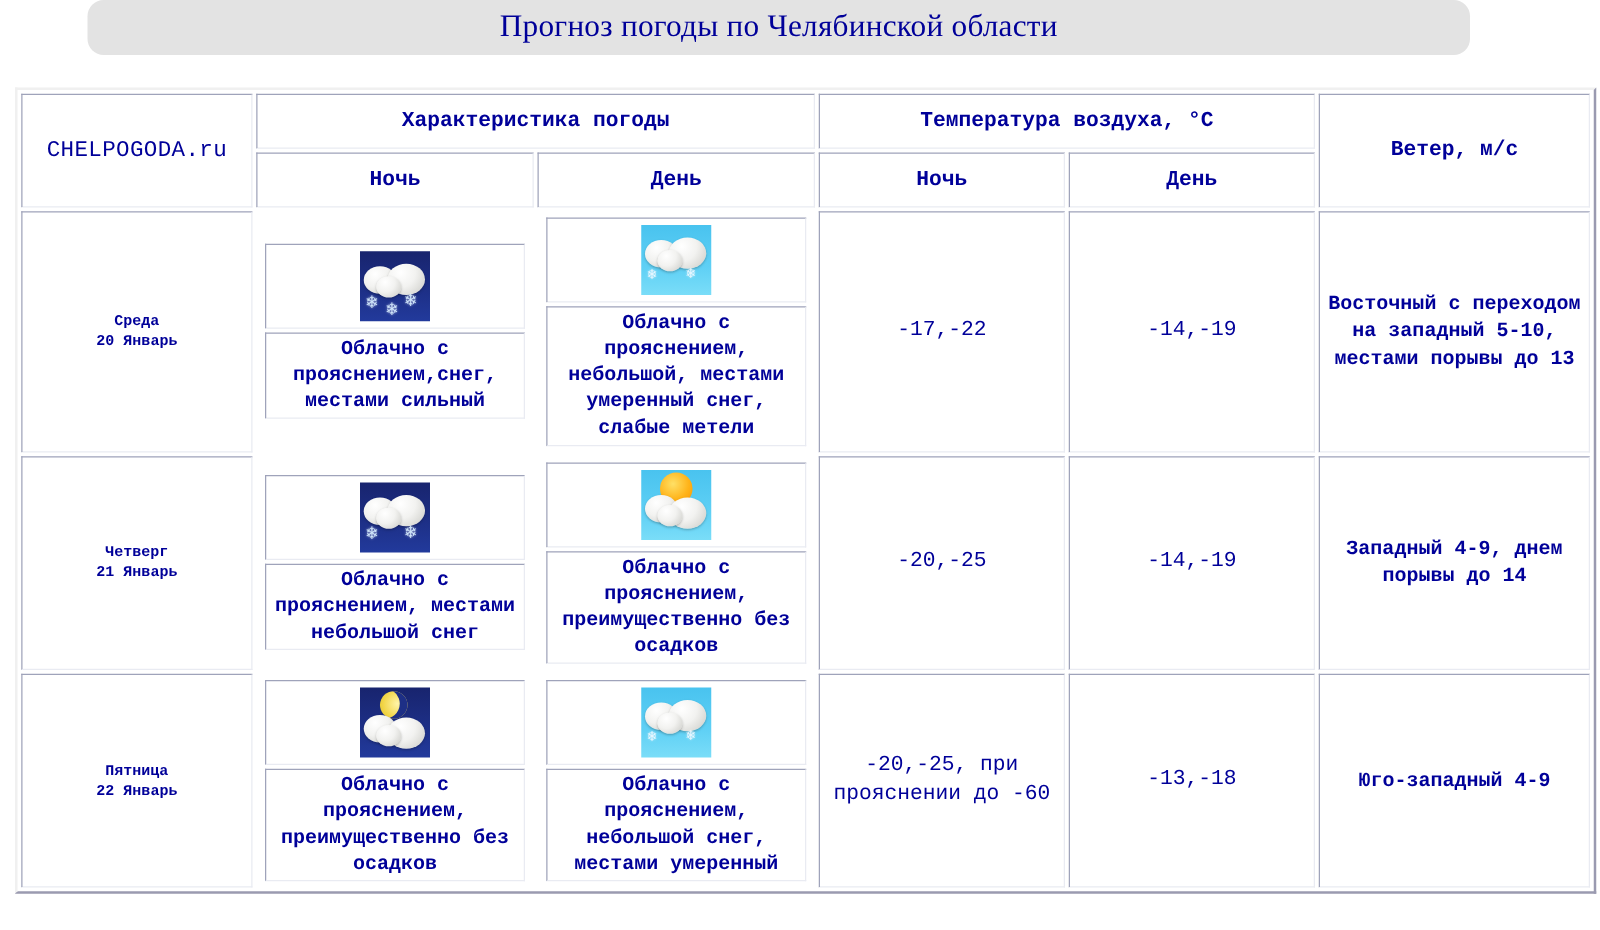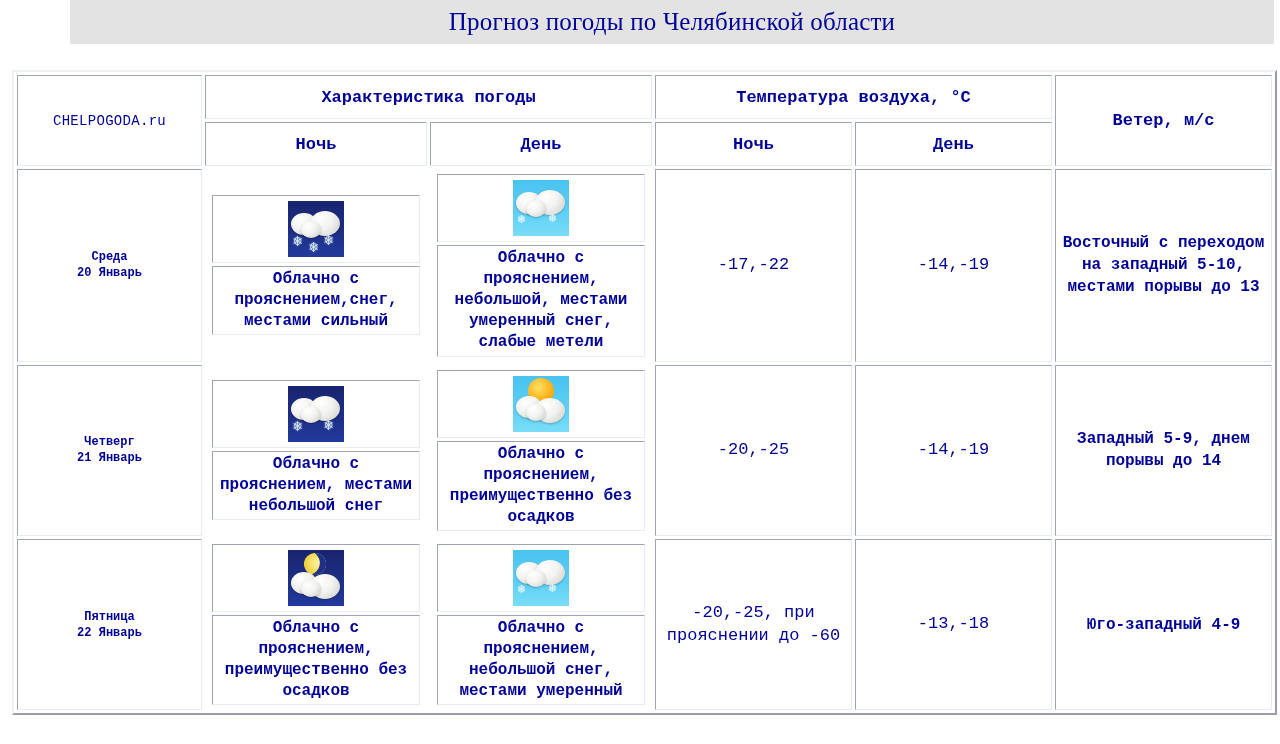--- a/index.html
+++ b/index.html
@@ -13,26 +13,27 @@
   body {
     font-family: "Liberation Serif", "DejaVu Serif", serif;
     color: #1a1a8c;
   }
 
   
   .title-band {
     position: absolute;
     left: 70px;
     top: 0px;
-    width: 1204px;
+    width: 1106px;
     height: 44px;
     background: #e3e3e3;
     display: flex;
     align-items: center;
     justify-content: center;
+    border-radius: 13px;
   }
   .title-text {
     font-family: "Liberation Serif", "DejaVu Serif", serif;
     font-size: 25px;
     color: #000099;
     letter-spacing: 0.2px;
     white-space: nowrap;
   }
 
   
@@ -60,21 +61,21 @@
     vertical-align: middle;
     padding: 2px 4px;
     font-family: Liberation Mono, monospace;
   }
   th.hdr {
     font-size: 17px;
     font-weight: bold;
     height: 38px;
   }
   td.brand {
-    font-size: 14px;
+    font-size: 18px;
     font-weight: normal;
     letter-spacing: 0.3px;
   }
   td.daycell {
     font-size: 12px;
     font-weight: bold;
     line-height: 1.35;
     width: 185px;
   }
   td.temp {
@@ -305,21 +306,21 @@
           </td>
                 </tr>
           <tr>
                   <td class="desc-cell">Облачно с прояснением, преимущественно без осадков</td>
                 </tr>
         </tbody>
             </table>
       </td>
       <td class="temp">-20,-25</td>
       <td class="temp">-14,-19</td>
-      <td class="wind">Западный 5-9, днем порывы до 14</td>
+      <td class="wind">Западный 4-9, днем порывы до 14</td>
     </tr>
 
     <tr>
       <td class="daycell">
         <div>Пятница</div>
         <div>22 Январь</div>
       </td>
       <td class="nopad">
         <table class="cond">
           <tbody>

